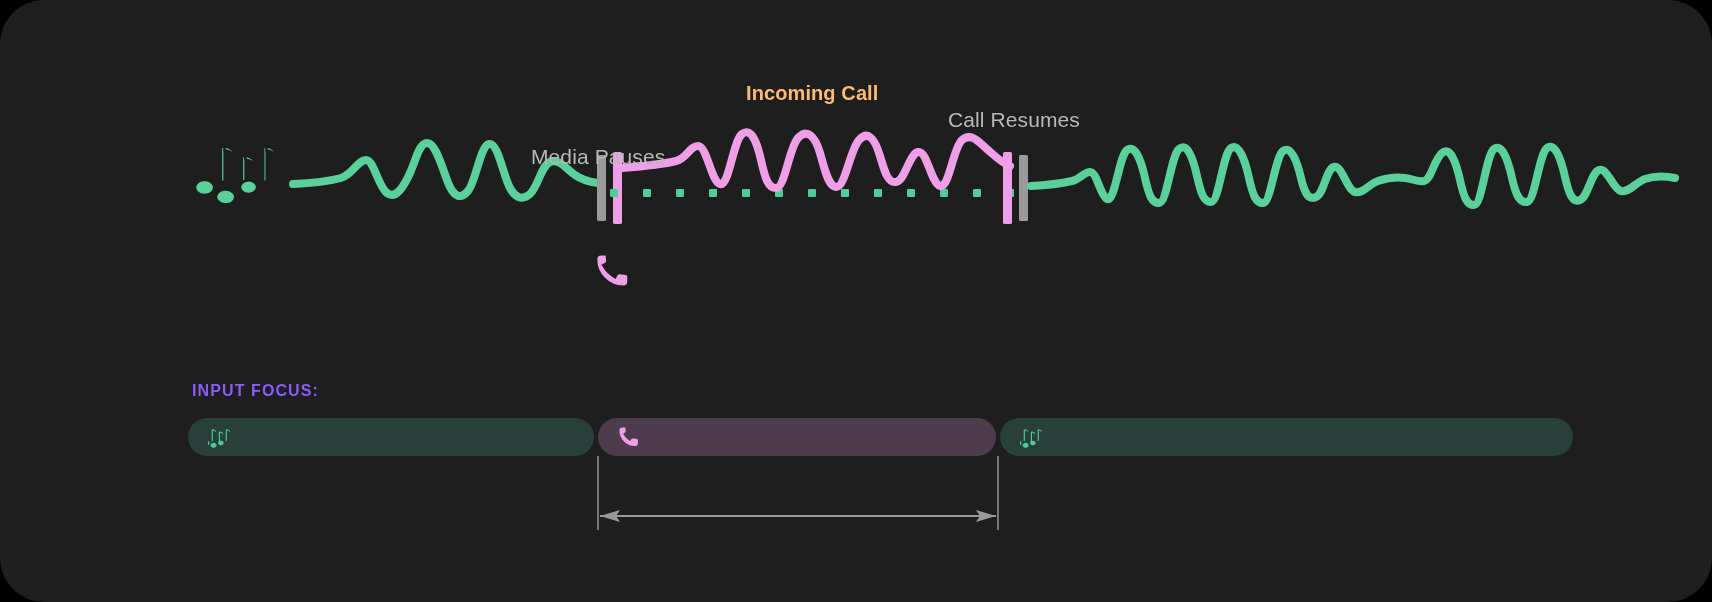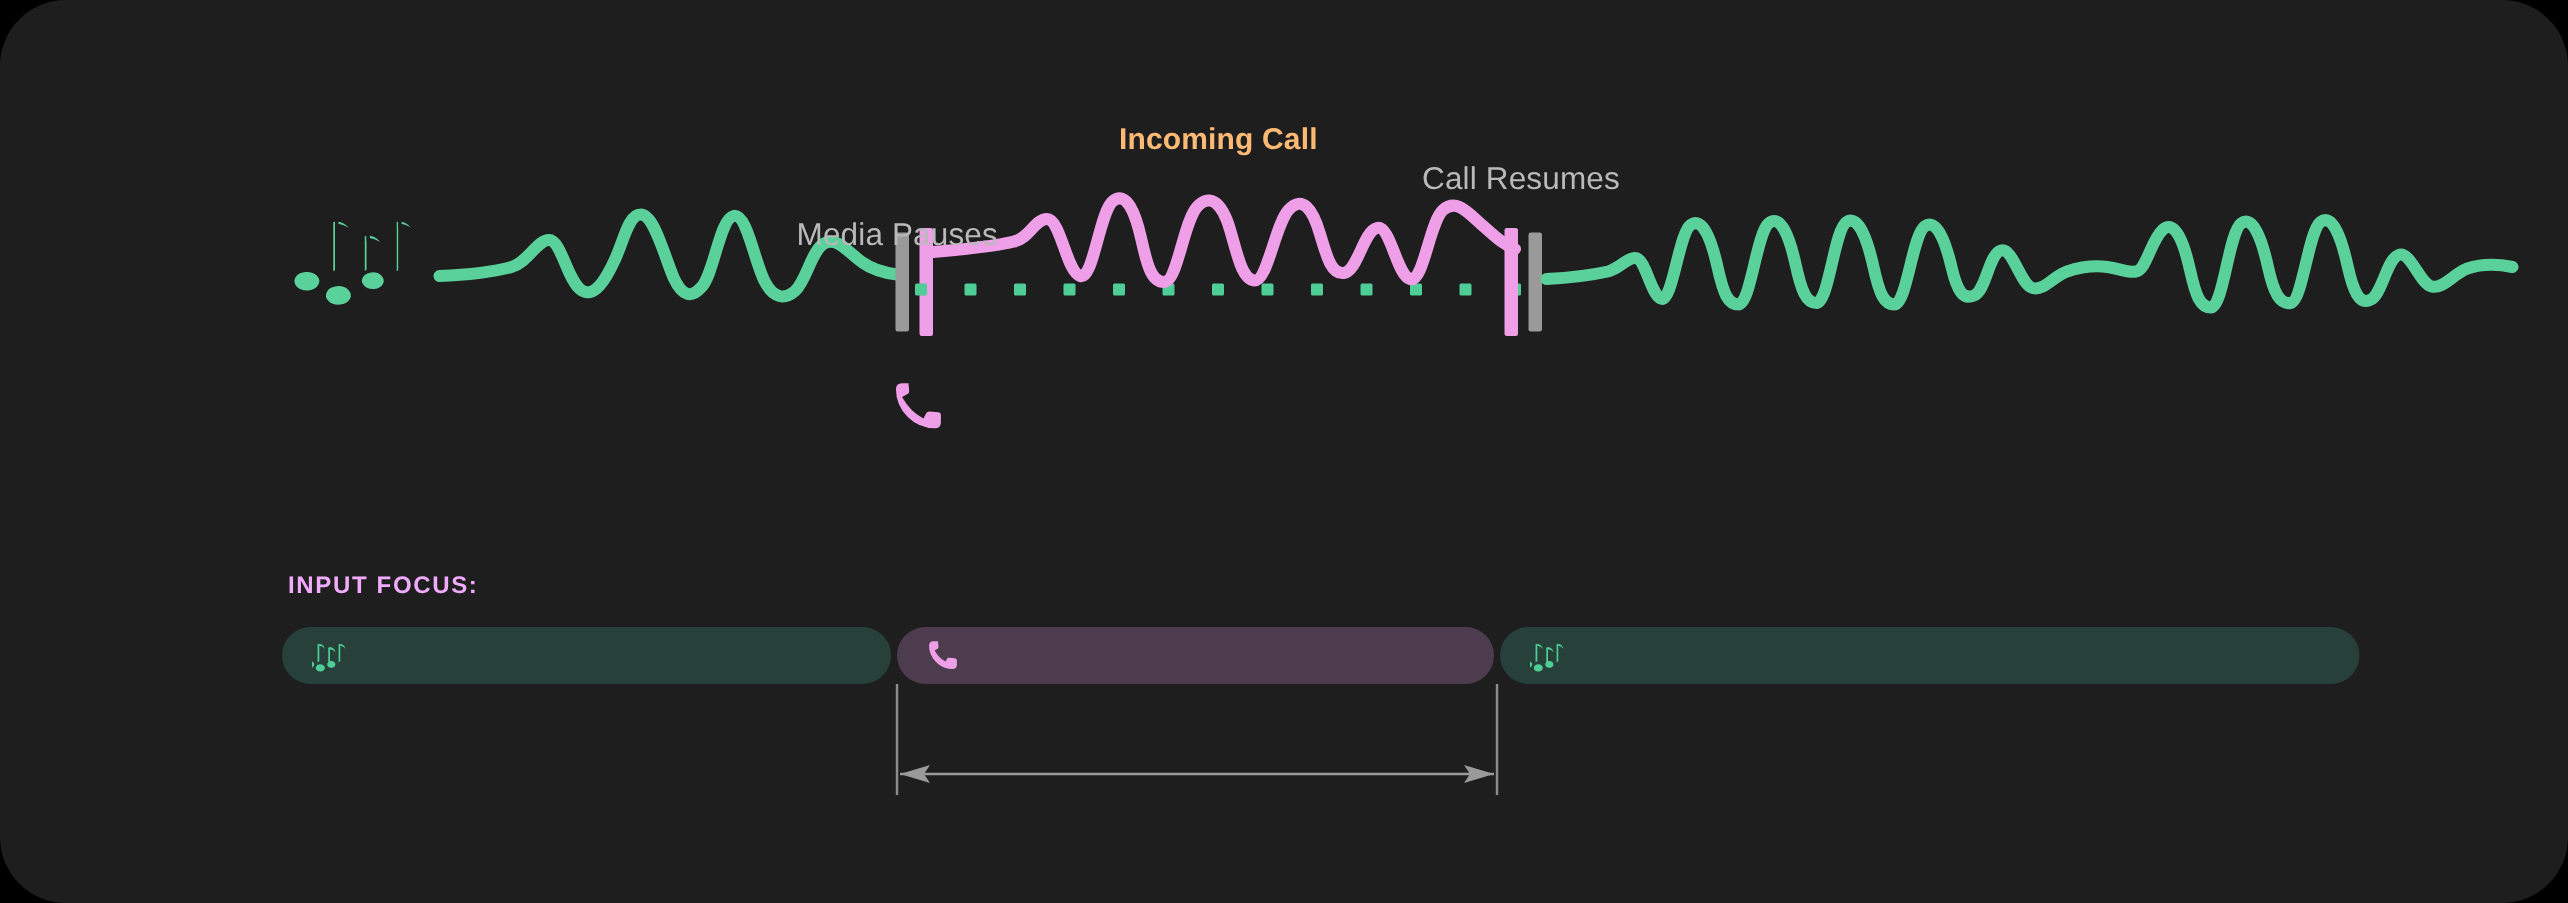--- a/index.html
+++ b/index.html
@@ -24,21 +24,21 @@
   #lbl-pause{left:531px;top:108px;margin-top:37px;}
   #lbl-resume{left:948px;top:108px;}
   #lbl-call{
     left:746px;top:82px;font-size:20px;font-weight:700;color:#fdba74;
   }
 
   
   #focus-title{
     position:absolute;left:192px;top:382px;
     font-size:16px;font-weight:700;letter-spacing:1.1px;
-    color:#f0abfc;
+    color:#8b5cf6;
   }
   .bar{
     position:absolute;top:418px;height:38px;border-radius:19px;
     display:flex;align-items:center;
   }
   .bar .glyph{margin-left:20px;display:block;line-height:0;}
   #bar-media-a{left:188px;width:406px;background:#27413a;}
   #bar-call   {left:598px;width:398px;background:#4d3c4d;}
   #bar-media-b{left:1000px;width:573px;background:#27413a;}
 

